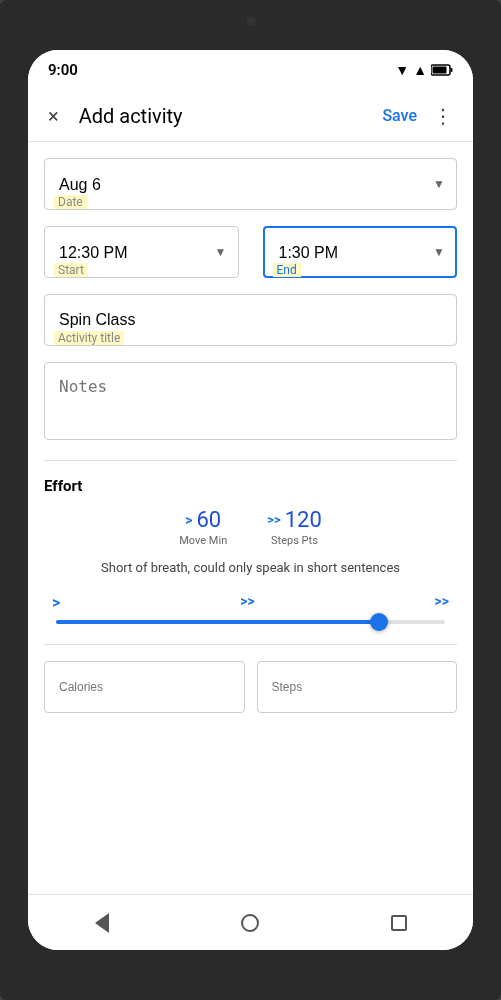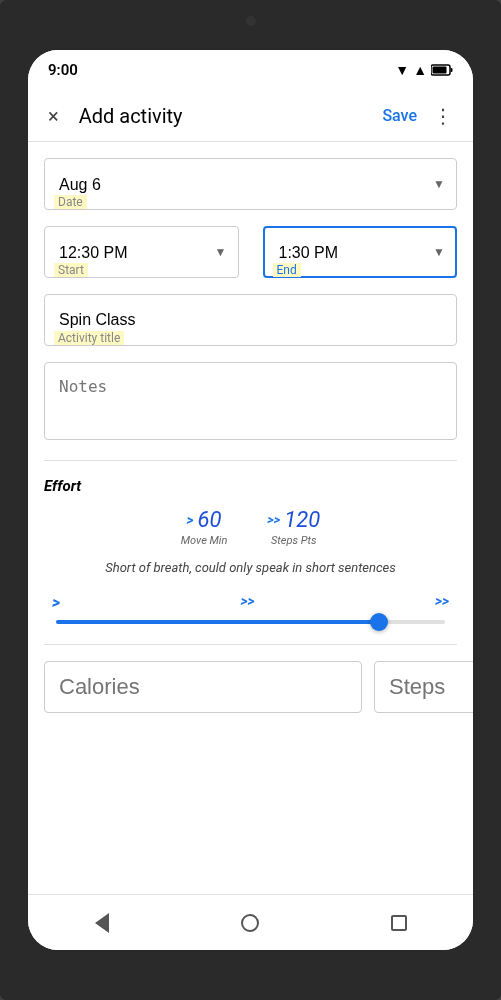--- a/index.html
+++ b/index.html
@@ -184,21 +184,20 @@
     
     .section-title {
       font-size: 15px;
       font-weight: 700;
       color: #000;
       margin-bottom: 12px;
     }
     .effort-section {
       border-top: 1px solid #e0e0e0;
       padding-top: 16px;
-      font-style: italic;
     }
     .effort-metrics {
       display: flex;
       justify-content: center;
       gap: 40px;
       margin-bottom: 12px;
     }
     .metric-item {
       display: flex;
       flex-direction: column;
@@ -288,21 +287,21 @@
       margin-top: 16px;
       padding-top: 16px;
       border-top: 1px solid #e0e0e0;
     }
     .bottom-field {
       flex: 1;
       height: 52px;
       border: 1px solid #ccc;
       border-radius: 4px;
       padding: 0 14px;
-      font-size: 22px;
+      font-size: 12px;
       color: #bbb;
       background: #fff;
       outline: none;
     }
     
     .nav-bar {
       height: 56px;
       background: #fff;
       border-top: 1px solid #e0e0e0;
       display: flex;

